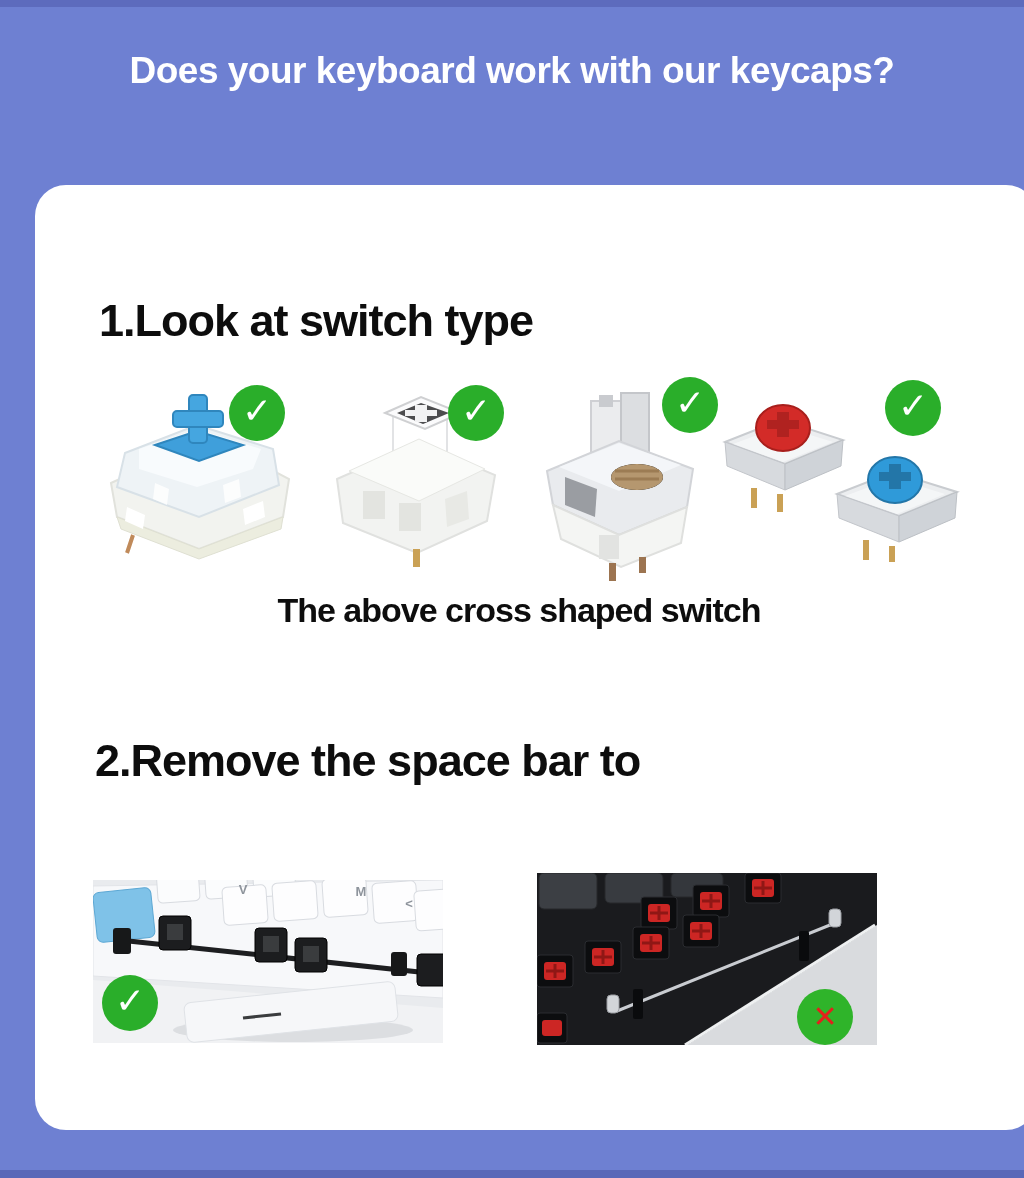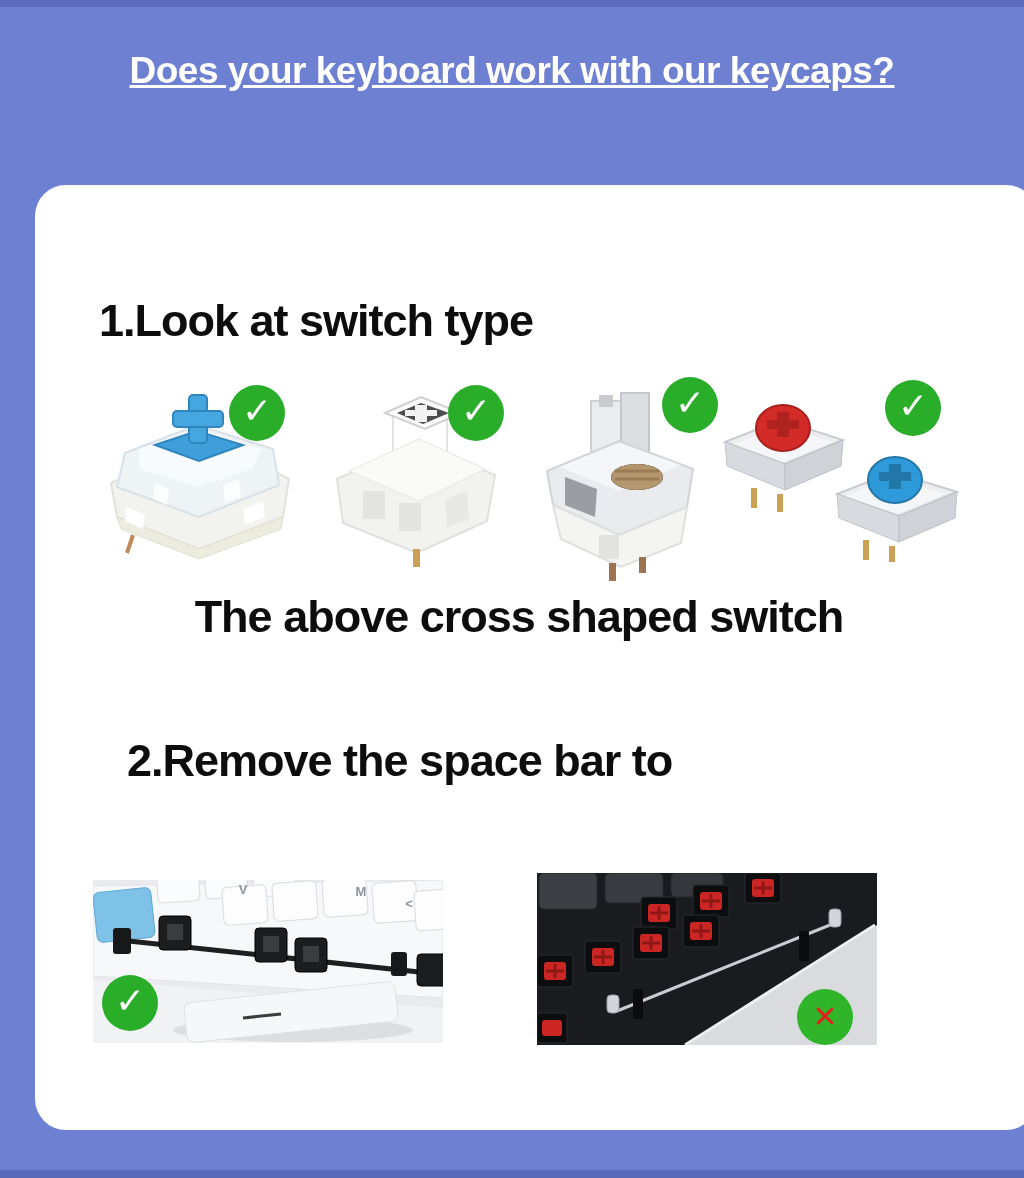--- a/index.html
+++ b/index.html
@@ -3,36 +3,36 @@
 <meta charset="utf-8">
 <style>
   html,body{margin:0;padding:0;}
   body{
     width:1024px;height:1178px;position:relative;overflow:hidden;
     background:linear-gradient(180deg,#5d6bbd 0px,#5d6bbd 7px,#6e80d2 7px,#6e80d2 1170px,#5a68b8 1170px,#5a68b8 1178px);
     font-family:"Liberation Sans","DejaVu Sans",sans-serif;
   }
   .title{
     position:absolute;left:0;top:50px;width:1024px;text-align:center;
-    color:#ffffff;font-size:37px;font-weight:700;letter-spacing:-0.5px;text-decoration:underline;
+    color:#ffffff;font-size:37px;font-weight:700;letter-spacing:-0.5px;
   }
   .card{
     position:absolute;left:35px;top:185px;width:968px;height:945px;
     background:#ffffff;border-radius:31px;padding-left:34px;
   }
   .h-section{
     position:absolute;color:#0d0d0d;font-weight:700;font-size:45px;
     letter-spacing:-1px;line-height:60px;white-space:nowrap;
   }
   .h1pos{left:64px;top:106px;}
   .caption{
     position:absolute;left:0;top:406px;width:968px;text-align:center;
-    color:#0d0d0d;font-weight:700;font-size:45px;letter-spacing:-1px;
-  }
-  .h2pos{left:60px;top:546px;margin-left:32px;}
+    color:#0d0d0d;font-weight:700;font-size:34px;letter-spacing:-1px;
+  }
+  .h2pos{left:60px;top:546px;}
   .h2line2{padding-left:14px;}
   .badge{
     position:absolute;width:56px;height:56px;border-radius:50%;
     background:#2aae2a;display:flex;align-items:center;justify-content:center;
   }
   .badge .glyph{
     color:#ffffff;font-size:36px;font-weight:600;line-height:1;
     font-family:"DejaVu Sans",sans-serif;transform:translateY(-2px);
   }
   .badge.cross-badge{background:#2fb42a;}

